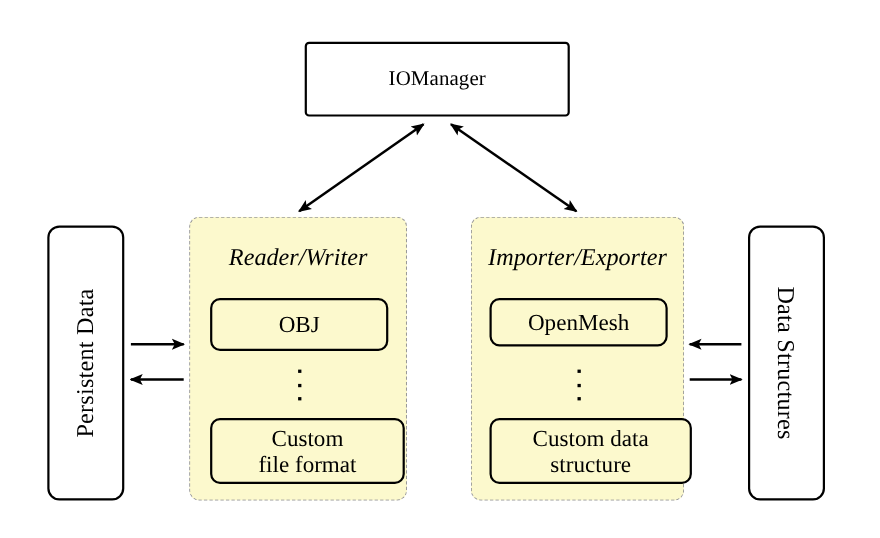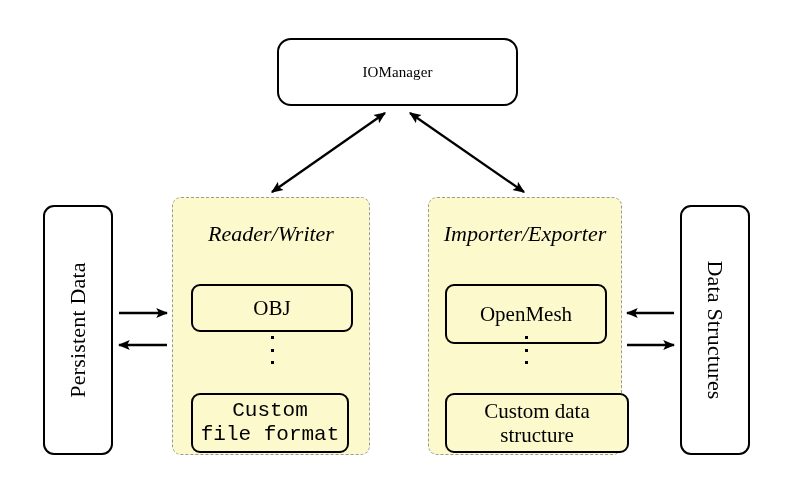--- a/index.html
+++ b/index.html
@@ -27,23 +27,23 @@
     box-sizing: border-box;
     display: flex;
     align-items: center;
     justify-content: center;
     color: #000000;
   }
 
   
   .manager-box {
     border: 2.6px solid #000000;
-    border-radius: 14px;
+    border-radius: 4px;
     background: #ffffff;
-    font-size: 15px;
+    font-size: 19px;
     letter-spacing: 0.1px;
   }
 
   
   .side-box {
     border: 2.6px solid #000000;
     border-radius: 11px;
     background: #ffffff;
     overflow: hidden;
   }
@@ -81,21 +81,20 @@
     border: 2.6px solid #000000;
     border-radius: 9px;
     background: #fcf9cd;
     display: flex;
     align-items: center;
     justify-content: center;
     text-align: center;
     font-size: 21px;
     line-height: 1.15;
     color: #000000;
-    margin-top: 13px;
   }
 
   
   .vdots {
     position: absolute;
     display: flex;
     flex-direction: column;
     align-items: center;
     justify-content: space-between;
   }
@@ -154,30 +153,30 @@
     <div class="item-box" style="left:18px; top:73px; width:162px; height:48px;">
       <span>OBJ</span>
     </div>
 
     <div class="vdots" style="left:92px; top:138px; width:14px; height:28px;">
       <i></i>
         <i></i>
         <i></i>
     </div>
 
-    <div class="item-box" style="left:18px; top:182px; width:158px; height:60px;font-family:Liberation Mono, monospace;">
+    <div class="item-box" style="left:18px; top:182px; width:177px; height:60px;">
       <span>Custom<br>file format</span>
     </div>
   </div>
 
   <div class="node group-box" style="left:428px; top:197px; width:194px; height:258px;">
 
     <div class="group-title" style="top:23px;">Importer/Exporter</div>
 
-    <div class="item-box" style="left:16px; top:73px; width:162px; height:60px;">
+    <div class="item-box" style="left:16px; top:73px; width:162px; height:44px;">
       <span>OpenMesh</span>
     </div>
 
     <div class="vdots" style="left:90px; top:138px; width:14px; height:28px;">
       <i></i>
         <i></i>
         <i></i>
     </div>
 
     <div class="item-box" style="left:16px; top:182px; width:184px; height:60px;">

